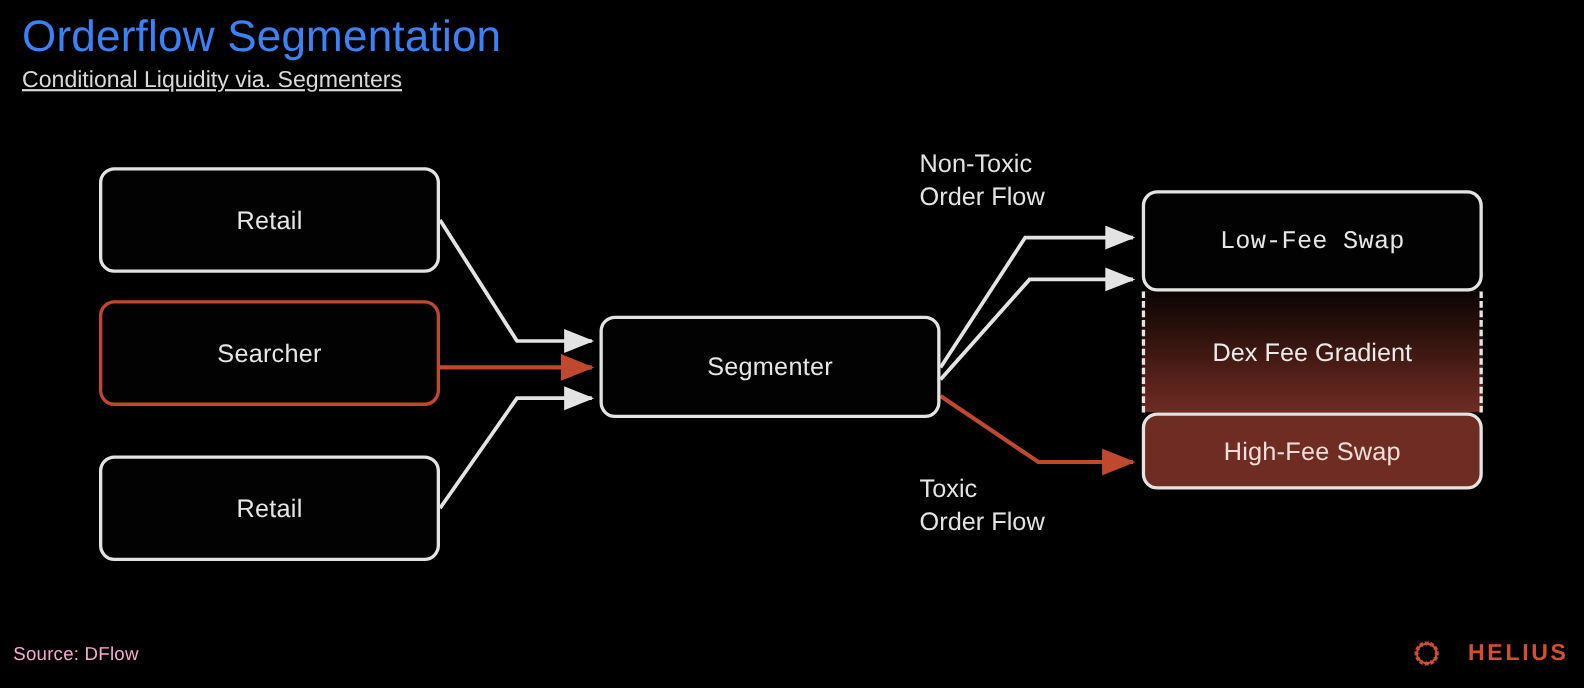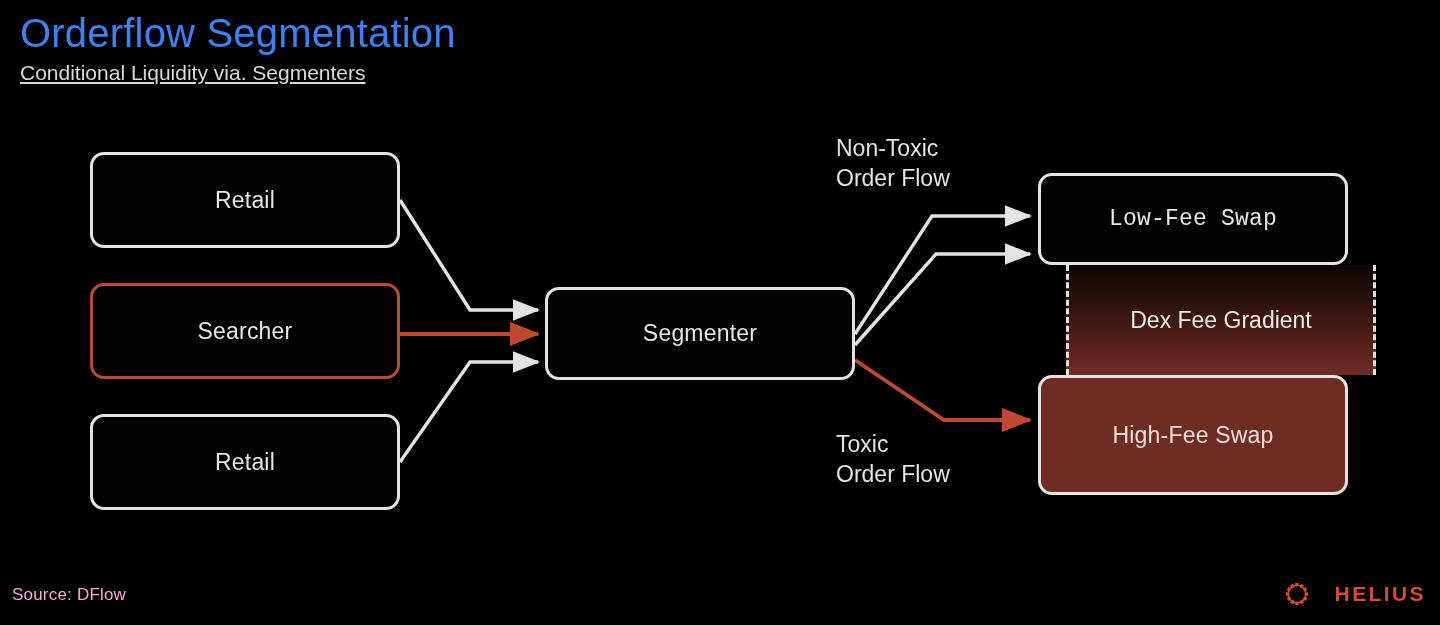--- a/index.html
+++ b/index.html
@@ -84,47 +84,46 @@
   .node.accent {
     border-color: #c0482c;
   }
   .node.filled {
     background: #6e2c23;
     color: #f0dedb;
   }
 
   
   #node-retail-1 { left: 90px;  top: 152px; width: 310px; height: 96px; }
-  #node-searcher { left: 90px;  top: 283px; width: 310px; height: 96px; }
+  #node-searcher { left: 90px;  top: 273px; width: 310px; height: 96px; }
   #node-retail-2 { left: 90px;  top: 414px; width: 310px; height: 96px; }
 
   
   #node-segmenter { left: 545px; top: 287px; width: 310px; height: 93px; }
 
   
   #node-low-fee   { left: 1038px; top: 173px; width: 310px; height: 92px; font-family: Liberation Mono, monospace; }
-  #node-high-fee  { left: 1038px; top: 375px; width: 310px; height: 120px; }
+  #node-high-fee  { left: 1038px; top: 375px; width: 310px; height: 70px; }
 
   #band-gradient {
     position: absolute;
     left: 1038px;
     top: 265px;
     width: 310px;
     height: 110px;
     box-sizing: border-box;
     background: linear-gradient(to bottom, #0b0403 0%, #2e120d 35%, #542019 70%, #6e2c23 100%);
     border-left: 3px dashed #e3e3e3;
     border-right: 3px dashed #e3e3e3;
     display: flex;
     align-items: center;
     justify-content: center;
     font-size: 23px;
     color: #eaeaea;
     z-index: 2;
-    margin-left: 28px;
   }
 
   
   .flow-label {
     position: absolute;
     font-size: 23px;
     line-height: 1.32;
     color: #e3e3e3;
     white-space: pre-line;
     z-index: 3;

